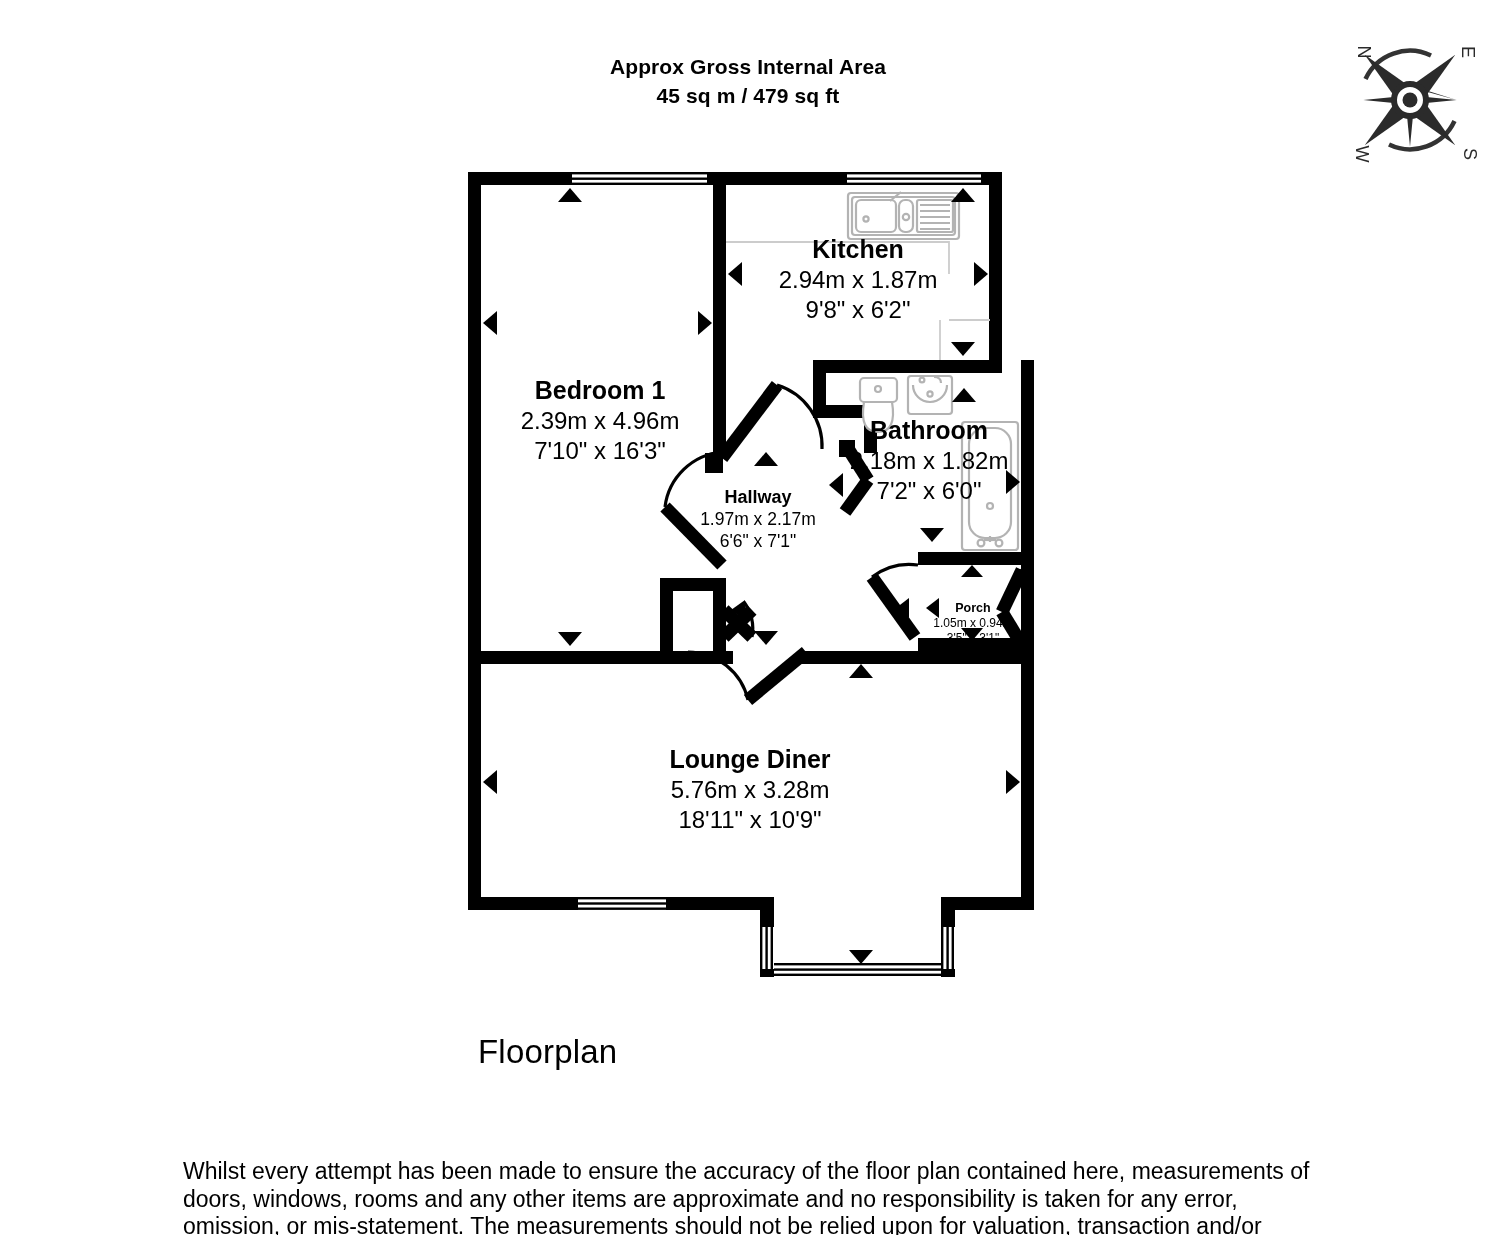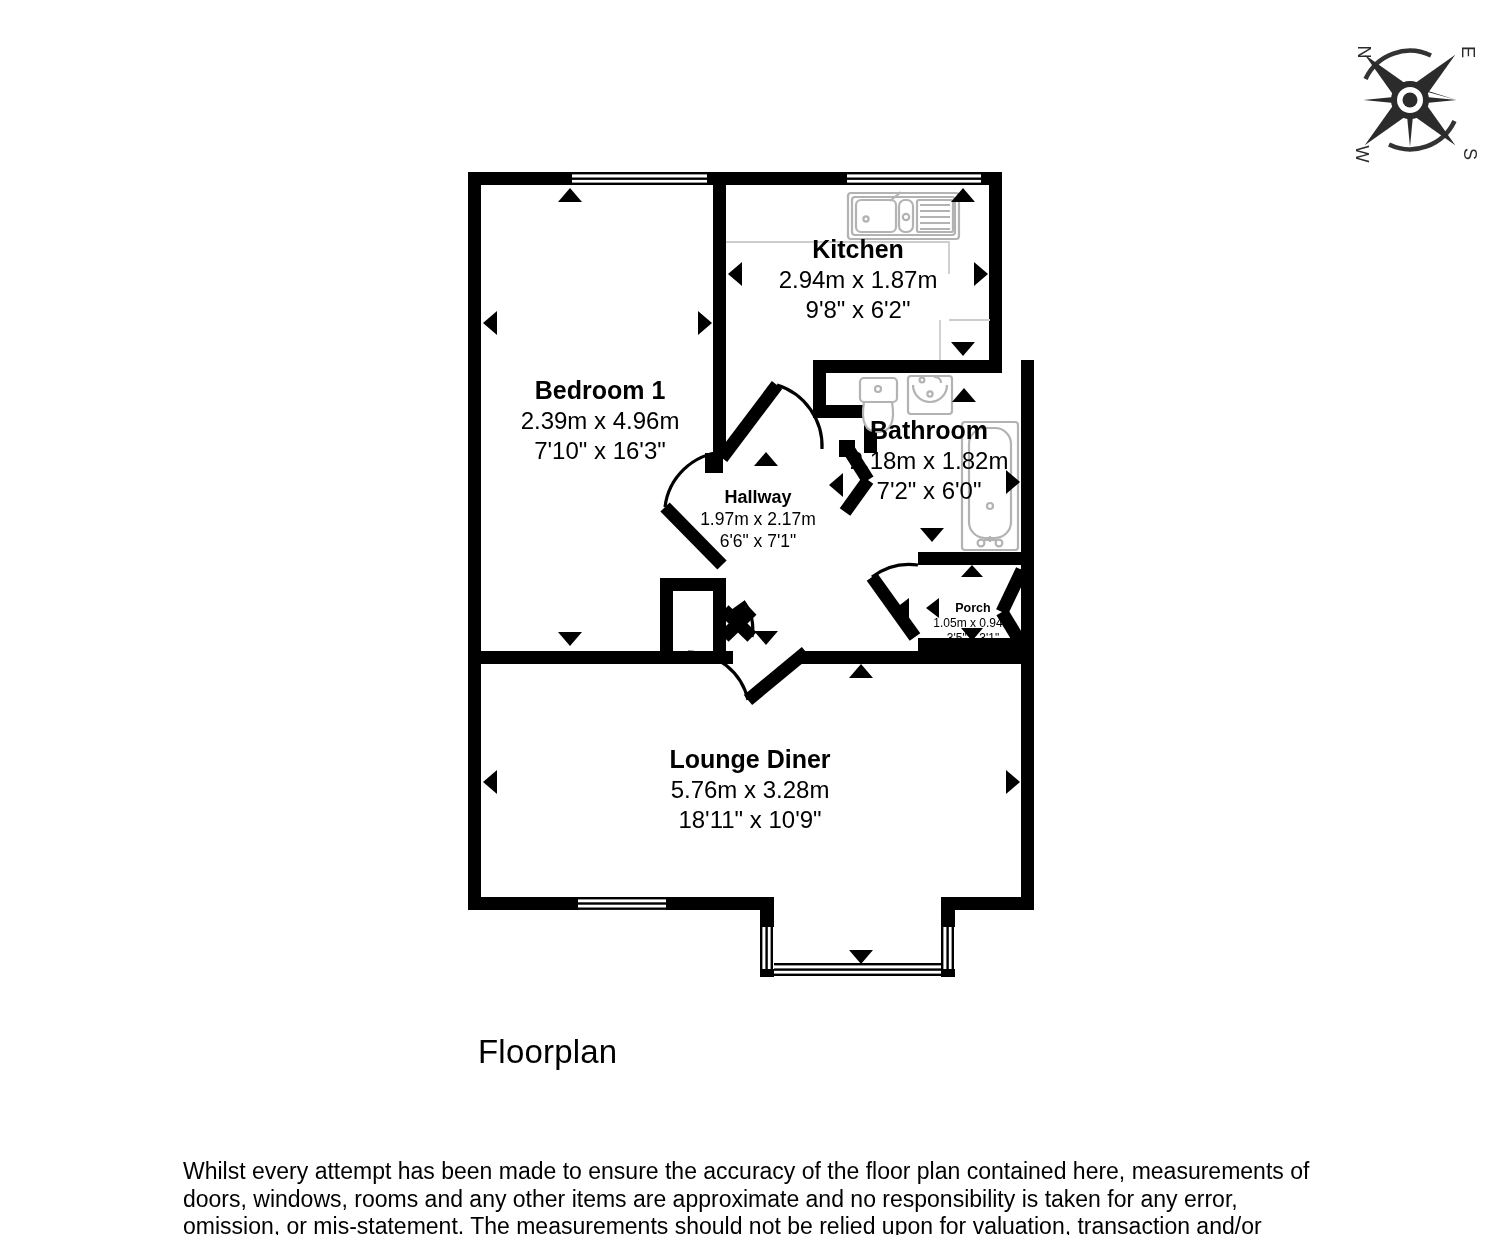--- a/index.html
+++ b/index.html
@@ -88,20 +88,26 @@
     font-family: "Liberation Sans", sans-serif;
     font-weight: normal;
     text-anchor: middle;
   }
 </style>
 </head>
 <body>
 
 <div id="page">
 
+  <div class="header-block">
+    <div class="inner">
+      <div class="header-line">Approx Gross Internal Area</div>
+      <div class="header-line">45 sq m / 479 sq ft</div>
+    </div>
+  </div>
 
   <div class="compass">
     <svg viewBox="0 0 160 155" width="160" height="155">
       <g transform="translate(80,78)">
 
         <g fill="none" stroke="#333333" stroke-width="4.5">
           <path d="M -44.5 -21 A 49 49 0 0 1 21 -44.5"></path>
           <path d="M 44.5 21 A 49 49 0 0 1 -21 44.5"></path>
         </g>
 

